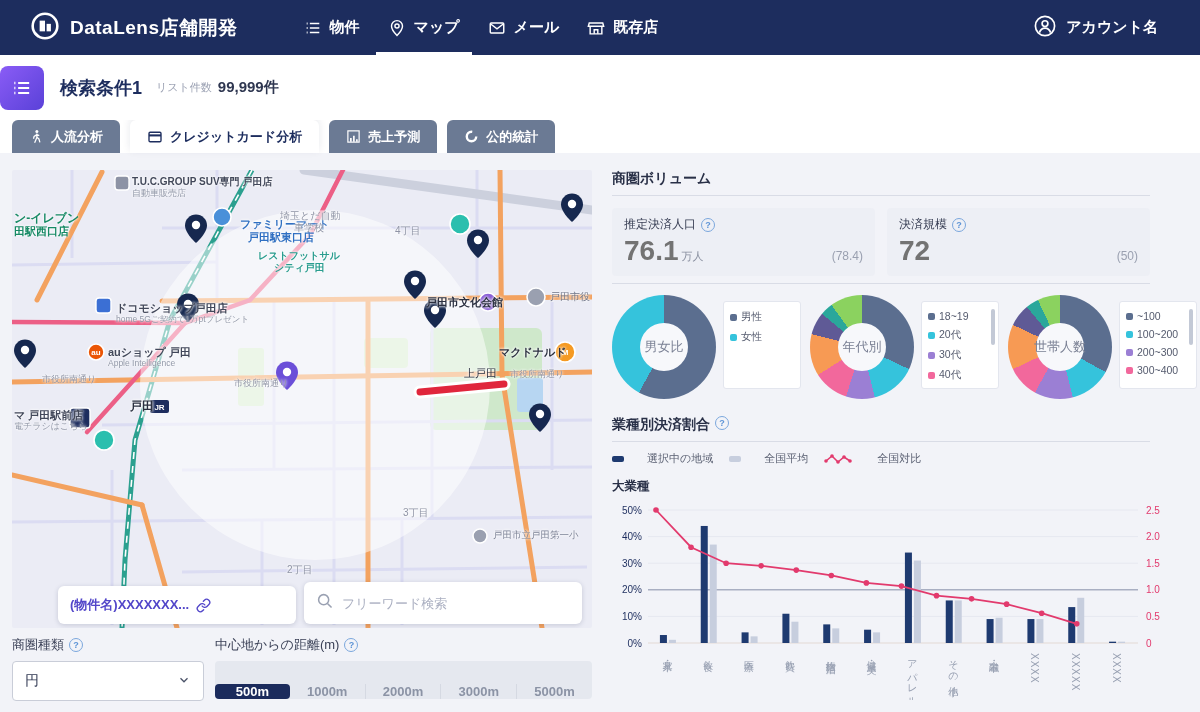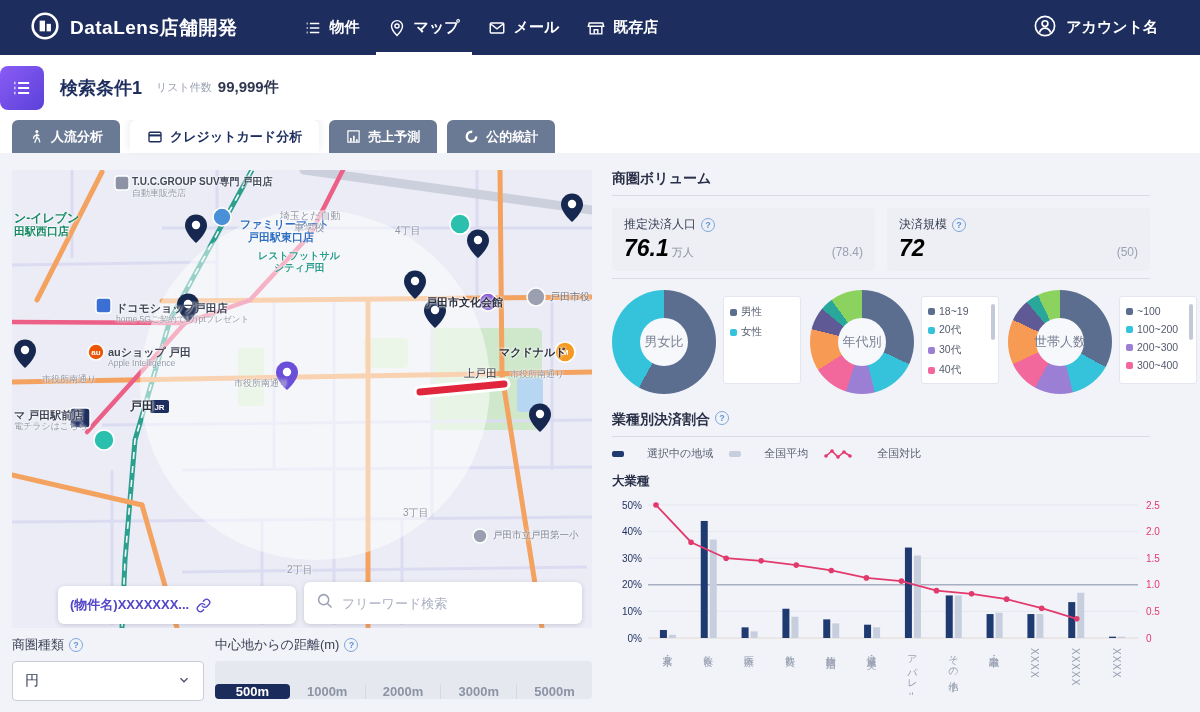--- a/index.html
+++ b/index.html
@@ -76,21 +76,21 @@
   .seg-btn.after-active { border-left:none; }
 
   
   .right-col { flex:1; padding:17px 14px 0 20px; }
   .sec-title { font-size:14px; font-weight:bold; color:#293047; display:flex; align-items:flex-start; }
   .sec-hr { border:none; border-top:1px solid #d9dce6; margin:7px 0 0 0; width:538px; }
   .cards-row { display:flex; gap:12px; margin-top:12px; width:538px; }
   .vcard { flex:1; background:#edeff5; border-radius:4px; padding:8px 12px 9px; }
   .vcard-label { font-size:12px; color:#3a4056; display:flex; align-items:center; }
   .vcard-line { display:flex; align-items:baseline; margin-top:2px; }
-  .vcard-value { font-size:23px; font-weight:bold; color:#000000;font-style:italic; }
+  .vcard-value { font-size:28px; font-weight:bold; color:#737373; }
   .vcard-unit { font-size:11px; color:#8a90a0; margin-left:3px; }
   .vcard-sub { margin-left:auto; font-size:12px; color:#9aa0b0; }
   .donut-row { display:flex; gap:9px; margin-top:11px; align-items:flex-start; }
   .donut-group { display:flex; gap:7px; }
   .donut { width:104px; height:104px; border-radius:50%; position:relative; flex:none; }
   .donut-hole { position:absolute; left:27%; top:27%; width:46%; height:46%;
     border-radius:50%; background:#f7f8fb; }
   .donut-center { position:absolute; inset:0; display:flex; align-items:center;
     justify-content:center; font-size:13px; color:#7a8094; }
   .legend-box { width:78px; height:88px; background:#fff; border:1px solid #e3e6ee;

